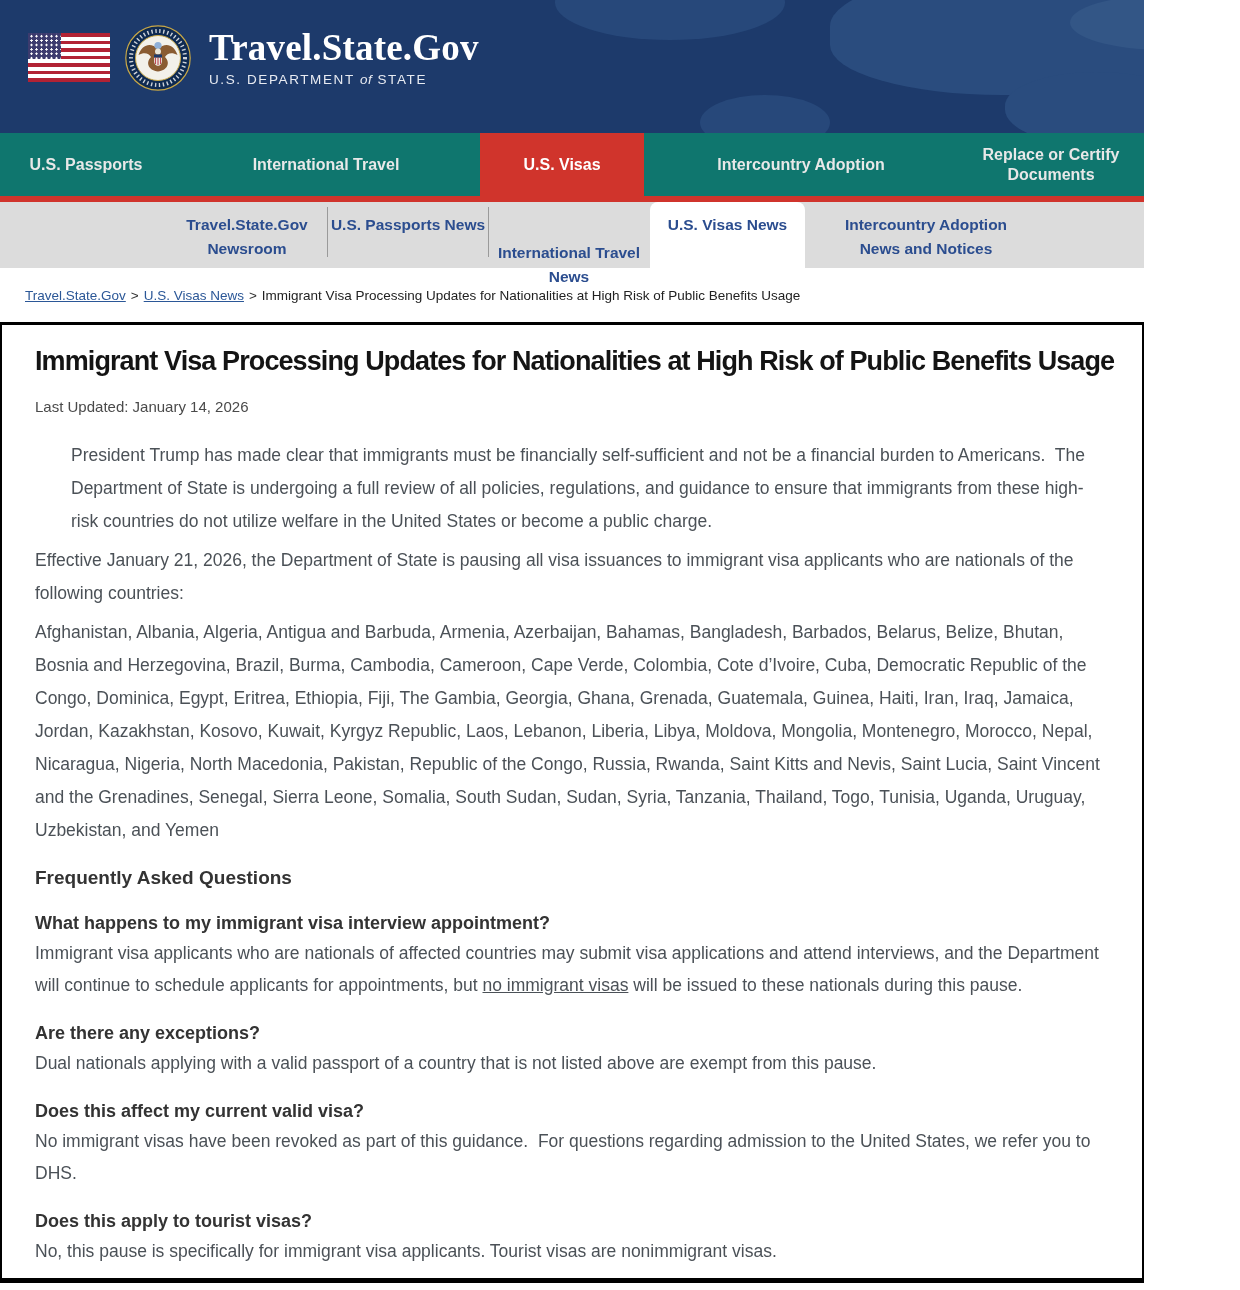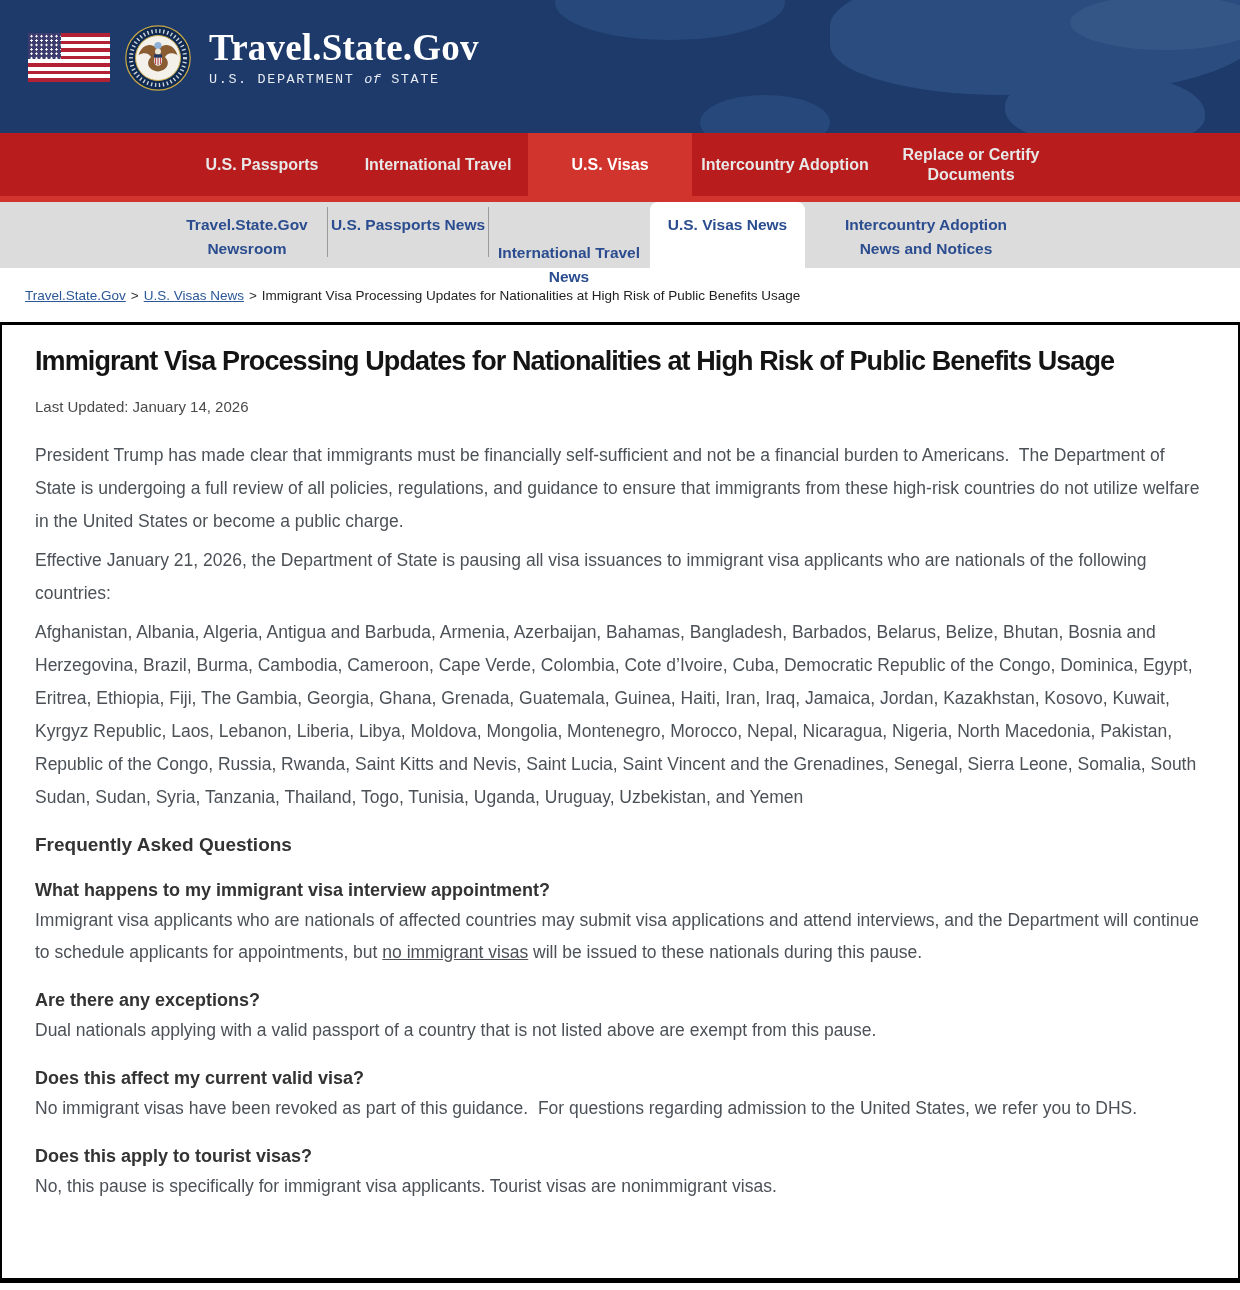--- a/index.html
+++ b/index.html
@@ -2,21 +2,21 @@
 <html><head>
 <meta charset="utf-8">
 <style>
   * { box-sizing: border-box; margin: 0; padding: 0; }
   html,body { background:#ffffff; }
   body {
     width: 1240px; height: 1290px;
     font-family: "Liberation Sans", sans-serif;
     position: relative; overflow: hidden;
   }
-  .page { width:1240px; height:1290px; overflow:hidden; background:#fff; }
+  .page { width:1144px; height:1290px; overflow:hidden; background:#fff; }
 
   
   .site-header {
     height: 133px; background: #1d3a6b;
     position: relative; overflow: hidden;
   }
   .map-shape { position:absolute; background:#2a4c7e; }
   .map-1 { left:830px; top:-30px; width:430px; height:125px; border-radius:45% 30% 50% 40%; }
   .map-2 { left:1070px; top:-5px;  width:190px; height:55px;  border-radius:50%; background:#335686; }
   .map-3 { left:555px; top:-35px; width:230px; height:75px;  border-radius:50%; background:#27487a; }
@@ -32,27 +32,27 @@
     background-image: radial-gradient(#ffffff 1.05px, transparent 1.25px);
     background-size:5px 4.4px; background-position:1px 1px;
   }
   .seal { width:66px; height:66px; margin-left:15px; flex:0 0 auto; }
   .titles { margin-left:18px; color:#fff; }
   .site-title {
     font-family:"Liberation Serif", serif; font-weight:bold;
     font-size:37px; letter-spacing:0.2px; line-height:40px; color:#ffffff;
   }
   .site-subtitle {
-    font-family:Liberation Mono, monospace; font-size:13.5px; letter-spacing:1.6px;
+    font-family:Liberation Sans, sans-serif; font-size:13.5px; letter-spacing:1.6px;
     color:#e8ebf2; margin-top:4px;
   }
   .site-subtitle .of { font-style:italic; text-transform:lowercase; letter-spacing:0.5px; }
 
   
-  .main-nav { height:63px; background:#b91c1c; display:flex; justify-content:center; }
+  .main-nav { height:63px; background:#0f766e; display:flex; justify-content:space-between; }
   .main-nav-item {
     display:flex; align-items:center; justify-content:center; text-align:center;
     color:#e8e8e8; font-size:16px; font-weight:bold; line-height:20px;
     padding:0 6px; cursor:pointer;
   }
   .mn-0 { width:172px; } .mn-1 { width:180px; } .mn-2 { width:164px; }
   .mn-3 { width:186px; } .mn-4 { width:190px; } .mn-5 { width:186px; }
   .main-nav-item.active { background:#d0342c; color:#ffffff; }
 
   .red-line { height:6px; background:#d0342c; }
@@ -87,21 +87,21 @@
     padding:0 33px; background:#fff;
   }
   .article-title {
     margin-top:18px; font-size:27px; font-weight:bold; color:#141414;
     letter-spacing:-0.9px; white-space:nowrap; line-height:36px;
   }
   .last-updated { margin-top:18px; font-size:15px; color:#4a4a4a; line-height:20px; }
   .body-text {
     font-size:17.5px; line-height:33px; color:#4b5157; white-space:pre-wrap;
   }
-  .para-first { margin-top:22px; }
+  .para-first { margin-top:22px;margin-left:36px; }
   .para { margin-top:6px; }
   .faq-heading {
     margin-top:18px; font-size:19px; font-weight:bold; color:#333;
     line-height:26px; display:inline-block;
   }
   .faq-q { margin-top:18px; font-size:18px; font-weight:bold; color:#333; line-height:28px; }
   .faq-a { font-size:17.5px; line-height:32px; color:#4b5157; white-space:pre-wrap; }
   .faq-a .u { text-decoration:underline; }
 </style>
 </head>

